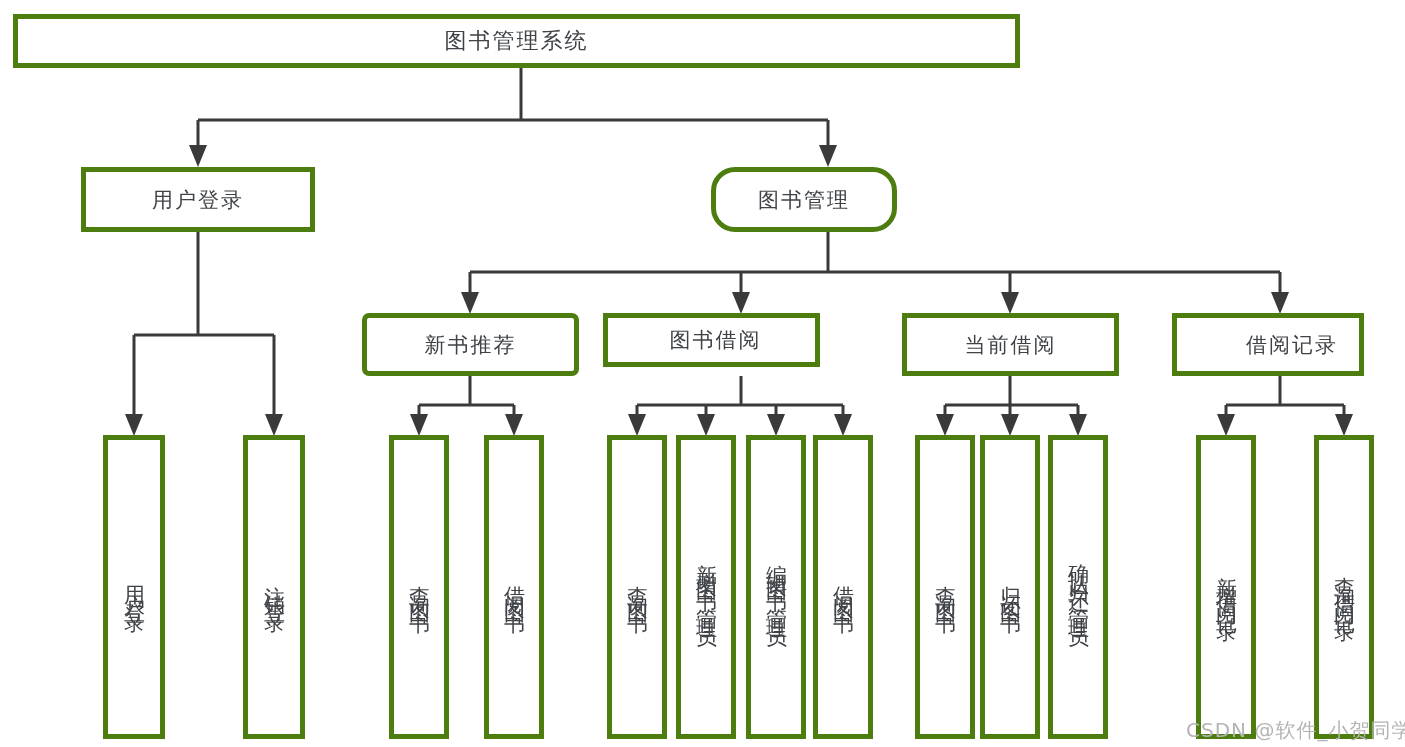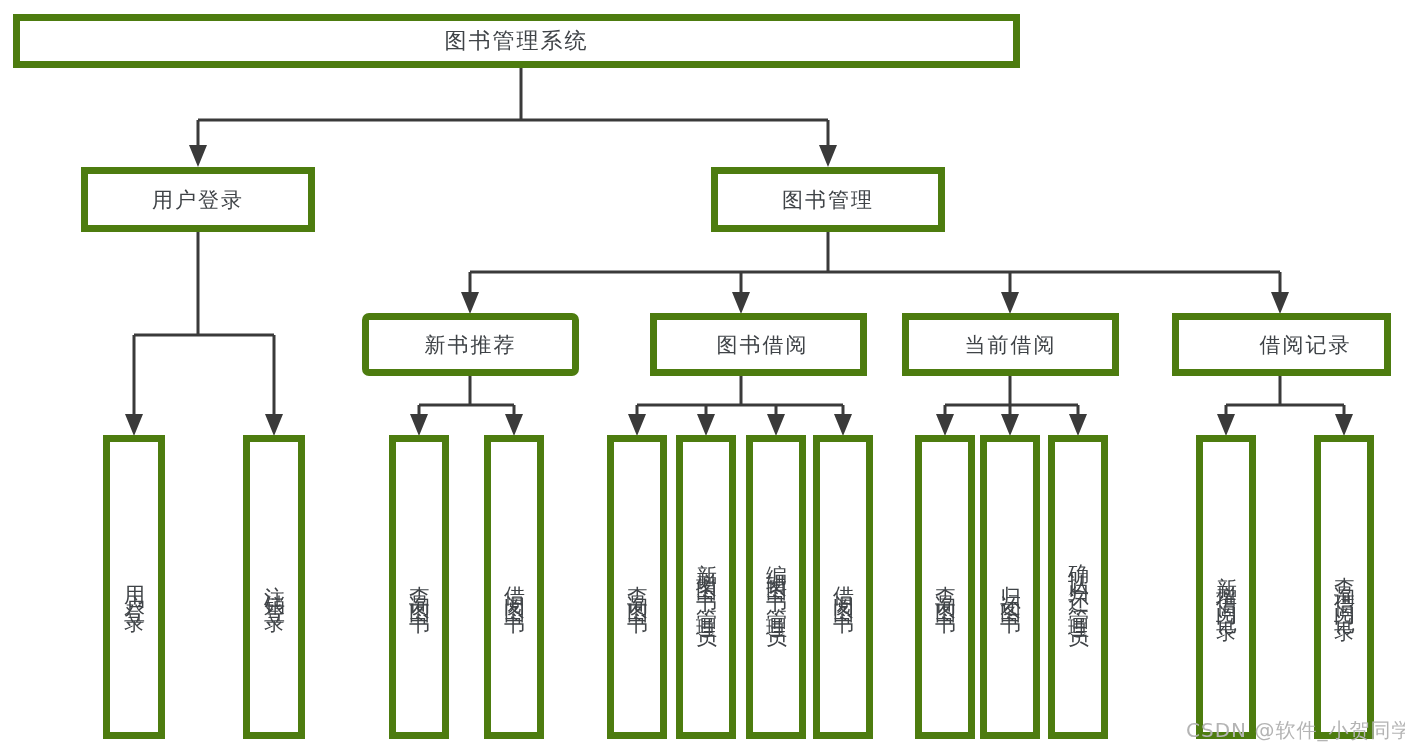--- a/index.html
+++ b/index.html
@@ -12,21 +12,21 @@
     font-family: "DejaVu Sans", "Liberation Sans", sans-serif;
   }
   #connectors {
     position: absolute;
     left: 0; top: 0;
     width: 1405px; height: 747px;
   }
   .box {
     position: absolute;
     background: #ffffff;
-    border: 7px solid #4d7c0f;
+    border: 5px solid #4d7c0f;
     box-sizing: border-box;
     display: flex;
     align-items: center;
     justify-content: center;
     color: #3f4347;
     font-size: 21px;
     letter-spacing: 2px;
     white-space: nowrap;
   }
   .leaf {
@@ -40,26 +40,26 @@
     text-orientation: mixed;
     font-size: 21px;
     letter-spacing: 9px;
     line-height: 1;
     color: #3f4347;
   }
   
   #node-root   { left: 13px;  top: 14px;  width: 1007px; height: 54px; font-size: 22px; }
   
   #node-user-login      { left: 81px;  top: 167px; width: 234px; height: 65px; }
-  #node-book-management { left: 711px; top: 167px; width: 234px; height: 65px; }
+  #node-book-management { left: 711px; top: 167px; width: 186px; height: 65px; border-radius: 24px; }
   
   #node-new-book   { left: 362px;  top: 313px; width: 217px; height: 63px; border-radius: 7px; }
-  #node-book-borrow{ left: 650px;  top: 313px; width: 217px; height: 63px; padding-left: 8px; }
+  #node-book-borrow{ left: 603px;  top: 313px; width: 217px; height: 54px; padding-left: 8px; }
   #node-cur-borrow { left: 902px;  top: 313px; width: 217px; height: 63px; text-align: center; }
-  #node-borrow-rec { left: 1172px; top: 313px; width: 219px; height: 63px; padding-left: 48px; }
+  #node-borrow-rec { left: 1172px; top: 313px; width: 192px; height: 63px; padding-left: 48px; }
   
   #leaf-user-login   { left: 103px; width: 62px; }
   #leaf-logout       { left: 243px; width: 62px; }
   #leaf-nbr-query    { left: 389px; }
   #leaf-nbr-borrow   { left: 484px; }
   #leaf-bb-query     { left: 607px; }
   #leaf-bb-add       { left: 676px; }
   #leaf-bb-edit      { left: 746px; }
   #leaf-bb-borrow    { left: 813px; }
   #leaf-cb-query     { left: 915px; }

